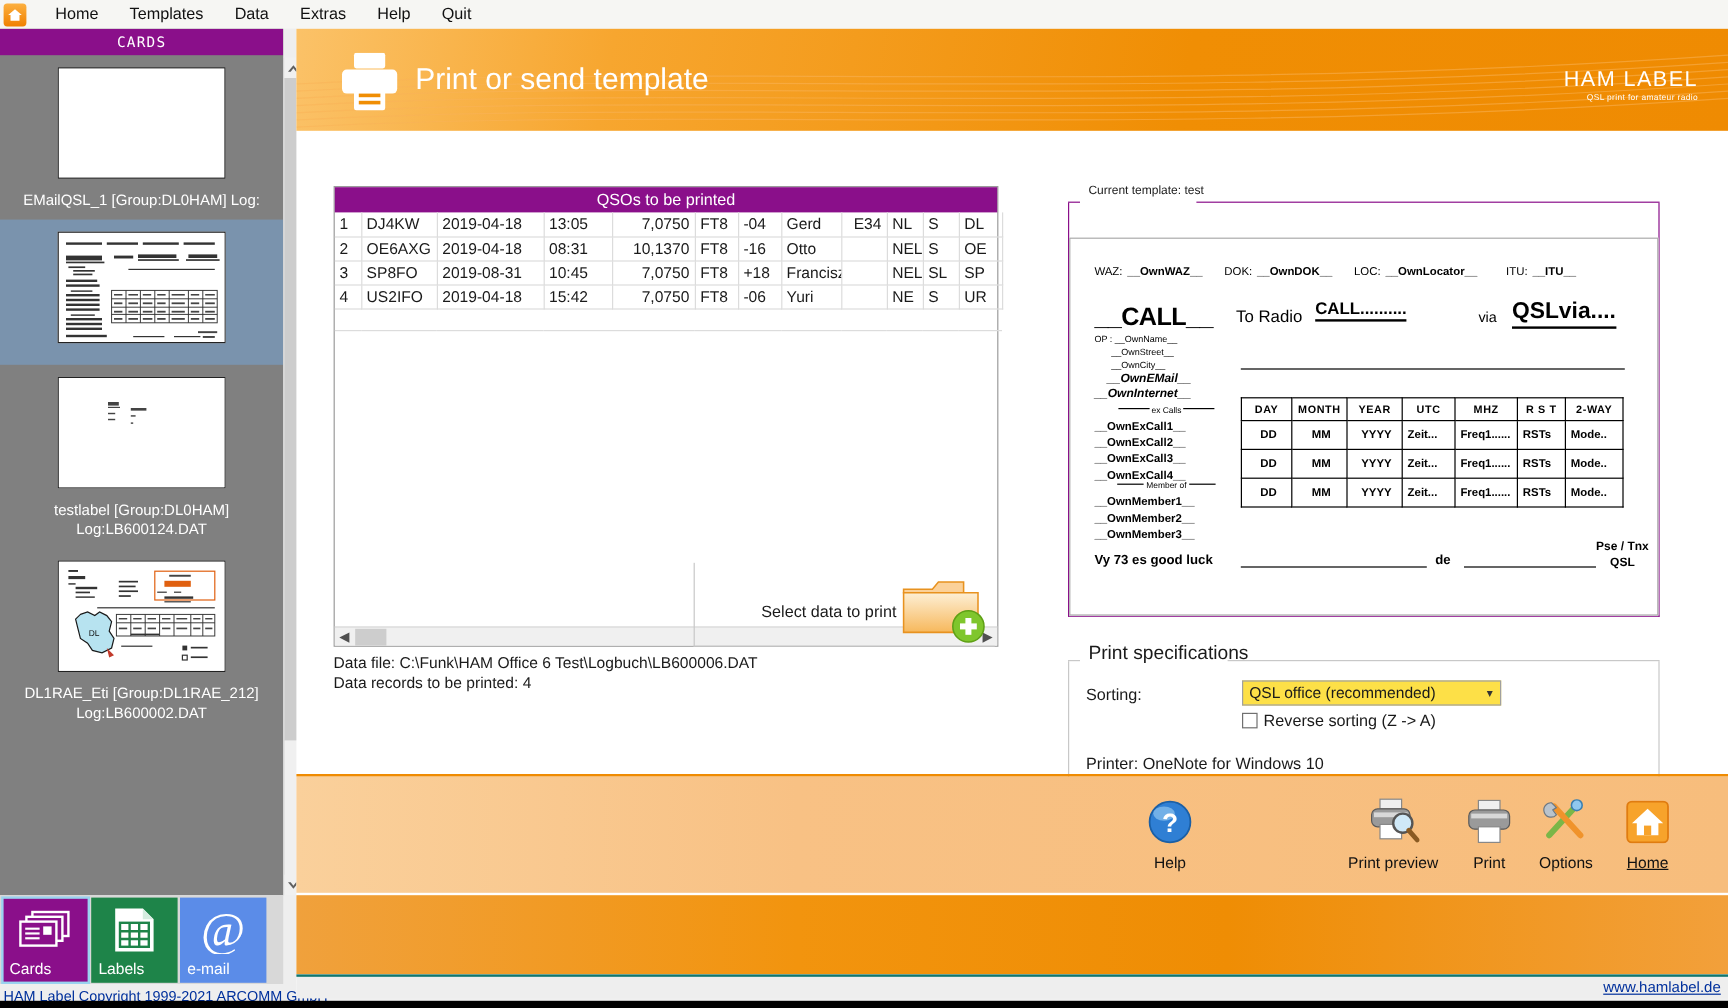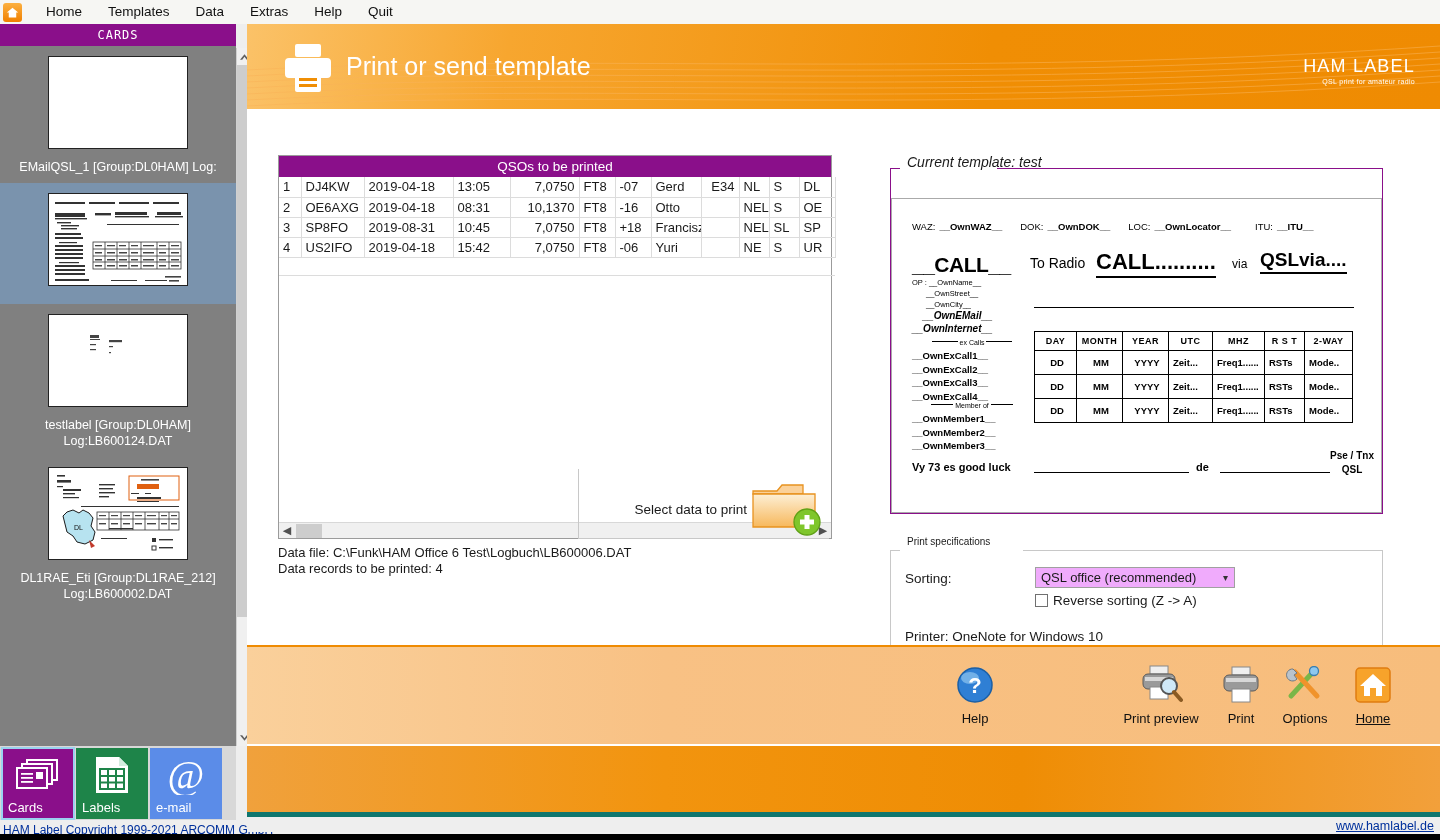--- a/index.html
+++ b/index.html
@@ -142,23 +142,22 @@
 
   #selectdata{
     position:absolute; left:331px; top:445px; width:251px; height:70px;
     border-bottom:1px solid #c8c8c8; border-left:1px solid #c8c8c8;
   }
   #selectdata .sd-lbl{ position:absolute; right:82px; top:33px; font-size:13.5px; white-space:nowrap;}
   #selectdata .folder{ position:absolute; right:6px; top:12px; }
 
   
   #tpl-legend{
-    position:absolute; left:655px; top:130px; font-size:14px; background:#fff;
+    position:absolute; left:655px; top:130px; font-size:10px; background:#fff;
     padding:0 5px;
-    font-style:italic;
   }
   #tpl-frame{
     position:absolute; left:643px; top:145px; width:493px; height:345px;
     border:1px solid #8a0f8a; border-top:none;
   }
   #tpl-frame .topline-l{position:absolute; left:-1px; top:-1px; width:10px; border-top:1px solid #8a0f8a;}
   #tpl-frame .topline-r{position:absolute; right:-1px; top:-1px; width:386px; border-top:1px solid #8a0f8a;}
   #qslcard{
     position:absolute; left:0px; top:29px; width:491px; height:315px;
     background:#fff; border:1px solid #aaa; font-family:"Liberation Sans", sans-serif;
@@ -173,47 +172,47 @@
   .qc-ex{ position:absolute; left:20px; top:140px; font-size:7px; width:120px; text-align:center;}
   .qc-exlist{ position:absolute; left:20px; top:150px; font-size:9.5px; font-weight:700; line-height:13.5px;}
   .qc-mem{ position:absolute; left:20px; top:203px; font-size:7px; width:120px; text-align:center;}
   .qc-memlist{ position:absolute; left:20px; top:213px; font-size:9.5px; font-weight:700; line-height:13.5px;}
   .qc-vy{ position:absolute; left:20px; top:262px; font-size:11px; font-weight:700; }
   .qc-line1{ position:absolute; left:142px; top:273px; width:155px; border-bottom:1px solid #000;}
   .qc-de{ position:absolute; left:304px; top:262px; font-size:11px; font-weight:700;}
   .qc-line2{ position:absolute; left:328px; top:273px; width:110px; border-bottom:1px solid #000;}
   .qc-pse{ position:absolute; left:430px; top:250px; font-size:10px; font-weight:700; line-height:14px; text-align:center; width:60px;}
   .qc-toradio{ position:absolute; left:138px; top:56px; font-size:14px; }
-  .qc-tocall{ position:absolute; left:204px; top:50px; font-size:22px; font-weight:700; border-bottom:2px solid #000; padding-bottom:1px;}
+  .qc-tocall{ position:absolute; left:204px; top:50px; font-size:14px; font-weight:700; border-bottom:2px solid #000; padding-bottom:1px;}
   .qc-via{ position:absolute; left:340px; top:58px; font-size:12px;}
   .qc-vcall{ position:absolute; left:368px; top:50px; font-size:19px; font-weight:700; border-bottom:2px solid #000; padding-bottom:1px;}
   .qc-bigline{ position:absolute; left:142px; top:108px; width:320px; border-bottom:1px solid #000;}
   table.qsltab{
     position:absolute; left:142px; top:132px; border-collapse:collapse;
     font-size:9.5px;
     padding-left:40px;
   }
   table.qsltab th{ border:1px solid #000; height:19px; font-size:9px; letter-spacing:.5px; font-weight:700;}
   table.qsltab td{ border:1px solid #000; height:24px; font-size:9.5px; padding-left:4px; font-weight:600;}
   .w-day{width:42px; text-align:center;} .w-mon{width:46px;}
   .w-year{width:46px;} .w-utc{width:44px;} .w-mhz{width:52px;}
   .w-rst{width:40px;} .w-2w{width:48px;}
 
   
-  #ps-legend{ position:absolute; left:655px; top:512px; font-size:10px; background:#fff; padding:0 5px;}
+  #ps-legend{ position:absolute; left:655px; top:512px; font-size:16px; background:#fff; padding:0 5px;}
   #ps-frame{
     position:absolute; left:643px; top:527px; width:493px; height:108px;
     border:1px solid #c8c8c8; border-top:none;
   }
   #ps-frame .topline-l{position:absolute; left:-1px; top:-1px; width:10px; border-top:1px solid #c8c8c8;}
   #ps-frame .topline-r{position:absolute; right:-1px; top:-1px; width:360px; border-top:1px solid #c8c8c8;}
   #sort-label{ position:absolute; left:14px; top:20px; font-size:13.5px;}
   #sort-select{
-    position:absolute; left:144px; top:16px; width:200px; height:21px;
-    background:#f0abfc; border:1px solid #a0a0a0; font-size:13px;
+    position:absolute; left:144px; top:16px; width:216px; height:21px;
+    background:#fde047; border:1px solid #a0a0a0; font-size:13px;
     display:flex; align-items:center; padding-left:5px; justify-content:space-between;
   }
   #sort-select .chev{ font-size:10px; padding-right:6px; color:#333;}
   #rev-row{ position:absolute; left:144px; top:42px; display:flex; align-items:center; font-size:13.5px;}
   #rev-row .cb{ width:13px; height:13px; border:1px solid #707070; background:#fff; margin-right:5px;}
   #printer-row{ position:absolute; left:14px; top:78px; font-size:13.5px;}
 
   
   #foot-light{
     position:absolute; left:0; top:621px; width:1193px; height:99px;
@@ -229,21 +228,21 @@
     display:flex; align-items:flex-start;
   }
   .tb-item{
     position:absolute; width:90px; text-align:center; top:18px;
     font-size:13px; color:#111;
   }
   .tb-item .tb-ico{ height:44px; display:flex; align-items:center; justify-content:center;}
   .tb-item .tb-lbl{ margin-top:4px; }
   #statusbar{
     position:absolute; left:0; top:788px; width:1193px; height:20px;
-    background:#eeeeee; border-top:5px solid #0f766e;
+    background:#eeeeee; border-top:2px solid #0f766e;
   }
   #statusbar .link{
     position:absolute; right:6px; top:2px; font-size:12.5px; color:#00309c;
     text-decoration:underline;
   }
   #black-strip{ position:absolute; left:0; top:834px; width:1440px; height:6px; background:#000; }
   #gap-strip{ position:absolute; left:236px; top:24px; width:11px; height:816px; background:#eeeeee; }
 </style>
 </head>
 <body>
@@ -543,21 +542,21 @@
     <div id="qsohdr">QSOs to be printed</div>
     <table class="qso">
       <tbody id="qso-body">
           <tr>
             <td class="c-idx">1</td>
             <td class="c-call">DJ4KW</td>
             <td class="c-date">2019-04-18</td>
             <td class="c-time">13:05</td>
             <td class="c-freq">7,0750</td>
             <td class="c-mode">FT8</td>
-            <td class="c-rst">-07</td>
+            <td class="c-rst">-04</td>
             <td class="c-name">Gerd</td>
             <td class="c-x">E34</td>
             <td class="c-y">NL</td>
             <td class="c-y">S</td>
             <td class="c-dxcc">DL</td>
           </tr>
           <tr>
             <td class="c-idx">2</td>
             <td class="c-call">OE6AXG</td>
             <td class="c-date">2019-04-18</td>

